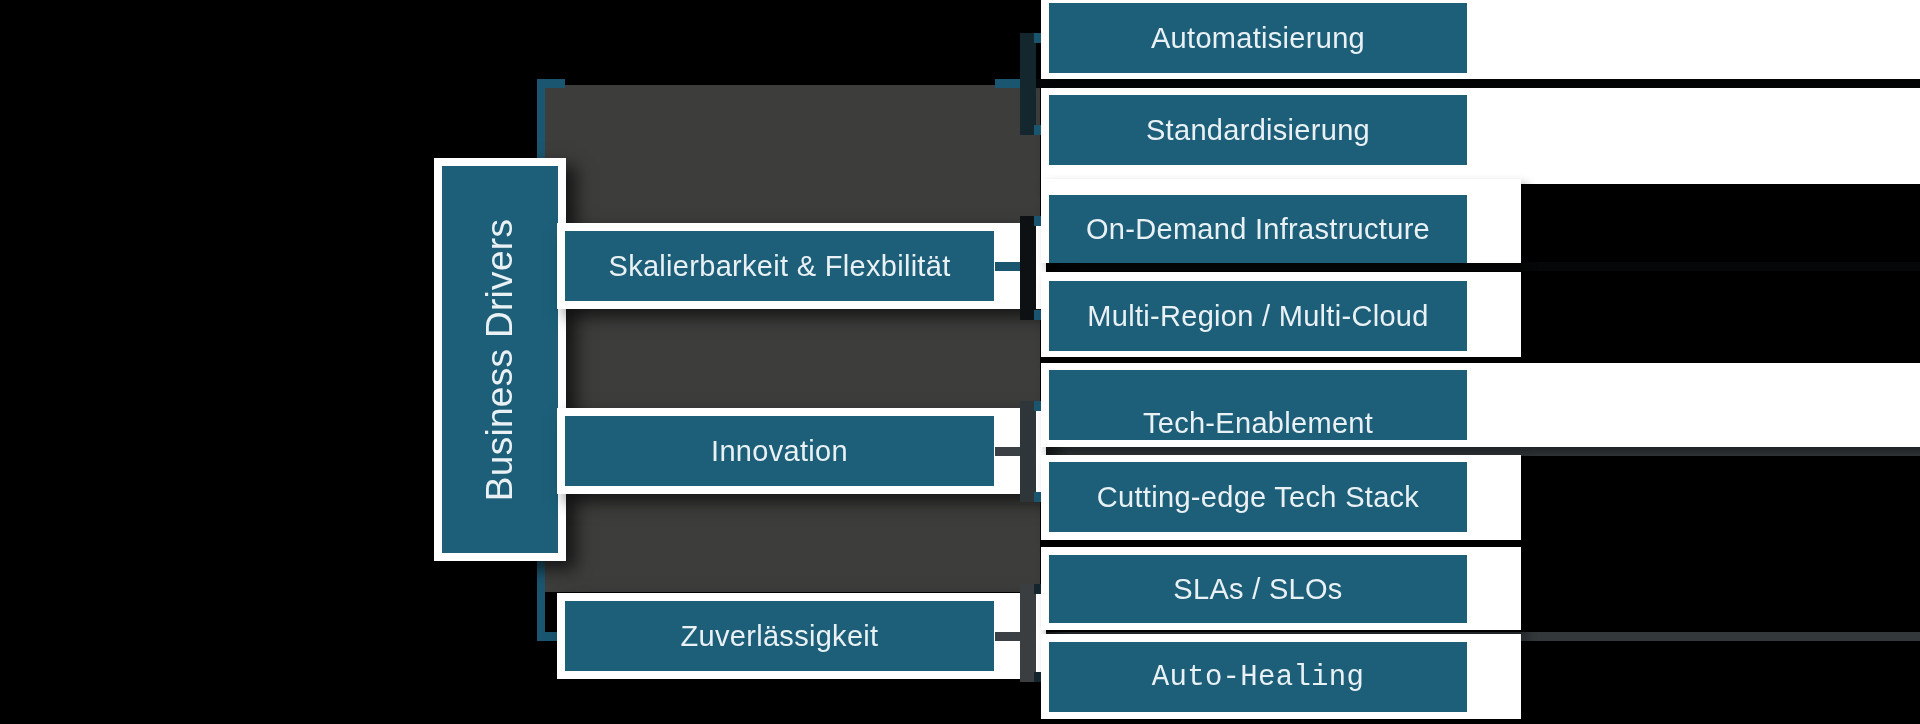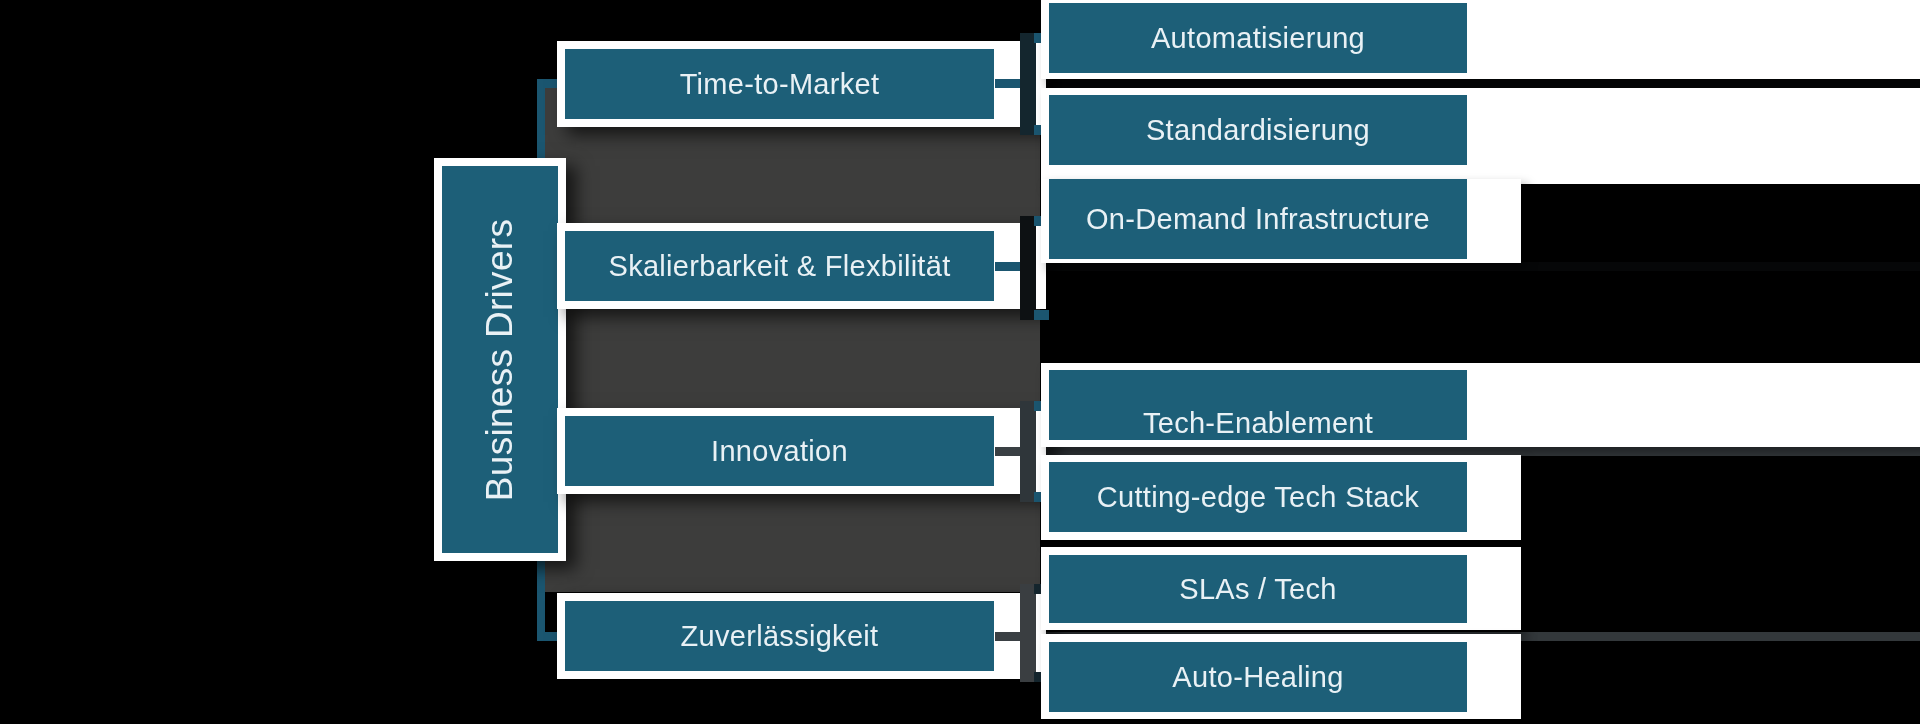--- a/index.html
+++ b/index.html
@@ -29,26 +29,26 @@
   .bd-box{inset:8px;font-size:37px;}
   .bd-box span{transform:rotate(-90deg);}
   
   .card.mid{left:557px;width:445px;height:86px;}
   .m1{top:41px;} .m2{top:223px;} .m3{top:408px;} .m4{top:593px;}
   
   .card.right{left:1041px;width:436px;}
   .card.right.wide{width:879px;}
   .r1{top:0;height:79px;}   .r1 .r-box{top:3px;}
   .r2{top:88px;height:96px;} .r2 .r-box{top:7px;}
-  .r3{top:179px;height:84px;} .r3 .r-box{top:0;height:80px;}
+  .r3{top:179px;height:84px;} .r3 .r-box{top:16px;height:68px;}
   .r4{top:272px;height:85px;} .r4 .r-box{top:9px;}
   .r5{top:363px;height:84px;} .r5 .r-box{top:7px;align-items:flex-end;}
   .r6{top:455px;height:85px;} .r6 .r-box{top:7px;}
   .r7{top:547px;height:83px;} .r7 .r-box{top:8px;height:68px;}
-  .r8{top:634px;height:85px;} .r8 .r-box{top:8px;}
+  .r8{top:634px;height:85px;} .r8 .r-box{top:8px;font-family:Liberation Mono, monospace;}
   
   .conn{background:var(--connector,#1b5670);}
   .trunk{left:537px;top:79px;width:8px;height:562px;}
   .stub-root{left:519px;top:350px;width:20px;height:9px;}
   .stub-left{left:537px;width:28px;height:9px;}
   .sl1{top:79px;} .sl2{top:262px;} .sl3{top:447px;} .sl4{top:632px;}
   .stub-mid{left:995px;width:30px;height:9px;}
   .sm1{top:79px;} .sm2{top:262px;}
   .sm3{top:447px;background:var(--connector-dark,#3a4044);}
   .sm4{top:632px;background:var(--connector-dark,#3a4044);}
@@ -88,25 +88,20 @@
   <div class="abs band b2"></div>
   <div class="abs band b3"></div>
   <div class="abs band b4"></div>
 
   <div class="abs card bd bd-card">
     <div class="box bd-box">
       <span>Business Drivers</span>
     </div>
   </div>
 
-  <div class="abs card mid m1">
-    <div class="box mid-box">
-      <span>Time-to-Market</span>
-    </div>
-  </div>
   <div class="abs card mid m2">
     <div class="box mid-box">
       <span>Skalierbarkeit &amp; Flexbilität</span>
     </div>
   </div>
   <div class="abs card mid m4">
     <div class="box mid-box">
       <span>Zuverlässigkeit</span>
     </div>
   </div>
@@ -141,33 +136,38 @@
   <div class="abs card right wide r2">
     <div class="box r-box">
       <span>Standardisierung</span>
     </div>
   </div>
   <div class="abs card right r3">
     <div class="box r-box">
       <span>On-Demand Infrastructure</span>
     </div>
   </div>
+  <div class="abs card right r4">
+    <div class="box r-box">
+      <span>Multi-Region / Multi-Cloud</span>
+    </div>
+  </div>
   <div class="abs card right wide r5">
     <div class="box r-box">
       <span>Tech-Enablement</span>
     </div>
   </div>
   <div class="abs card right r6">
     <div class="box r-box">
       <span>Cutting-edge Tech Stack</span>
     </div>
   </div>
   <div class="abs card right r7">
     <div class="box r-box">
-      <span>SLAs / Tech</span>
+      <span>SLAs / SLOs</span>
     </div>
   </div>
   <div class="abs card right r8">
     <div class="box r-box">
       <span>Auto-Healing</span>
     </div>
   </div>
 
 </div>
 

